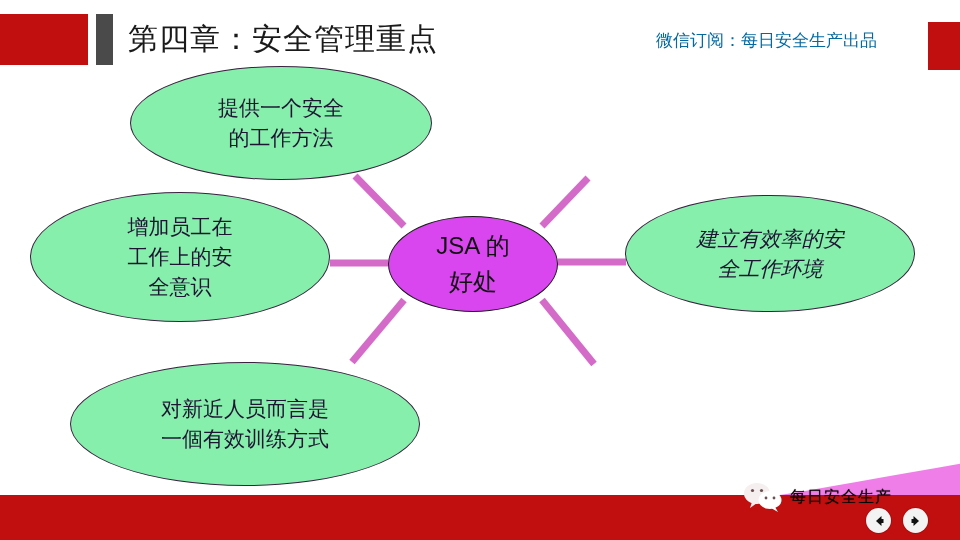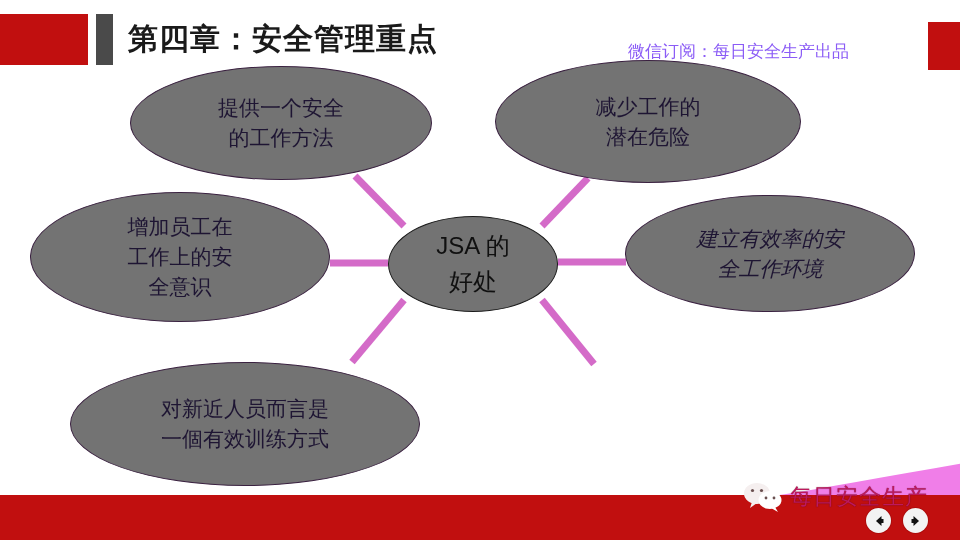--- a/index.html
+++ b/index.html
@@ -22,32 +22,31 @@
     width:88px; height:51px;
     background:#C10F0F;
   }
   .hdr-gray-bar{
     position:absolute; left:96px; top:14px;
     width:17px; height:51px;
     background:#4A4A4A;
   }
   .hdr-title{
     position:absolute; left:128px; top:18px;
-    font-size:30px; font-weight:bold;
+    font-size:30px; font-weight:normal;
     color:#1A1A1A;
     letter-spacing:1px;
     white-space:nowrap;
     line-height:42px;
   }
   .hdr-sub{
-    position:absolute; left:628px; top:29px;
-    font-size:17px; color:#8b5cf6;
+    position:absolute; left:656px; top:29px;
+    font-size:17px; color:#0369a1;
     white-space:nowrap;
     line-height:24px;
-    margin-top:11px;
   }
   .hdr-red-right{
     position:absolute; left:928px; top:22px;
     width:32px; height:48px;
     background:#C10F0F;
   }
 
   
   #diagram{
     position:absolute; left:0; top:0;
@@ -57,27 +56,27 @@
   
   .node{
     position:absolute;
     display:flex; align-items:center; justify-content:center;
     text-align:center;
     border-radius:50%;
     color:#1E1533;
     white-space:pre-line;
   }
   .node-outer{
-    background:#737373;
+    background:#86efac;
     border:1.5px solid #3A2140;
     font-size:21px;
     line-height:30px;
   }
   .node-center{
-    background:#737373;
+    background:#d946ef;
     border:1.5px solid #1A1A1A;
     font-size:24px;
     line-height:36px;
     color:#101010;
   }
   .node-txt{ display:block; padding:0 6px; }
 
   
   #n-topleft   { left:130px; top:66px;  width:302px; height:114px; }
   #n-topright  { left:495px; top:60px;  width:306px; height:123px; }
@@ -99,22 +98,22 @@
     overflow:hidden;
     pointer-events:none;
   }
 
   
   .wm{
     position:absolute; left:742px; top:482px;
     display:flex; align-items:center; gap:6px;
   }
   .wm-text{
-    font-size:22px;
-    color:#be185d;
+    font-size:16px;
+    color:#000000;
     text-shadow:0 0 1px rgba(40,0,0,.6);
     white-space:nowrap;
     letter-spacing:1px;
   }
   .wm-logo{ width:42px; height:30px; display:block; }
 
   
   .navbtns{
     position:absolute; left:866px; top:508px;
     display:flex; gap:12px;
@@ -147,24 +146,20 @@
       <line x1="404" y1="300" x2="352" y2="362"></line>
       <line x1="542" y1="300" x2="594" y2="364"></line>
     </g>
   </svg>
 
   <div class="node node-outer" id="n-topleft">
     <span class="node-txt">提供一个安全
 的工作方法</span>
   </div>
 
-  <div class="node node-outer" id="n-topright">
-    <span class="node-txt">减少工作的
-潜在危险</span>
-  </div>
 
   <div class="node node-outer" id="n-left">
     <span class="node-txt">增加员工在
 工作上的安
 全意识</span>
   </div>
 
   <div class="node node-outer" id="n-right">
     <span class="node-txt">建立有效率的安
 全工作环境</span>

